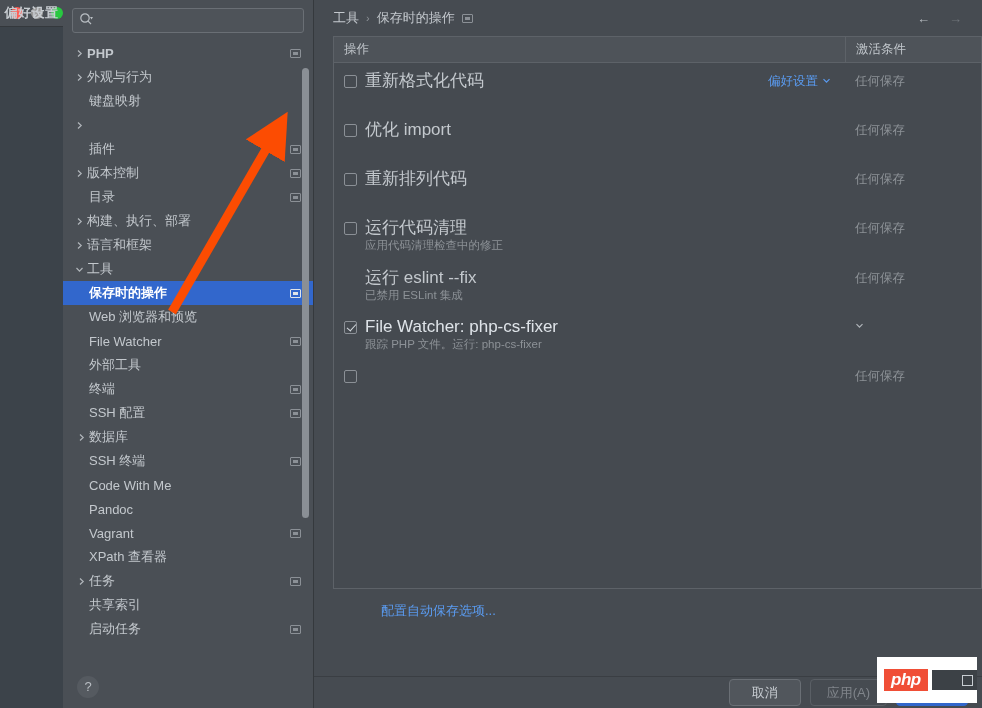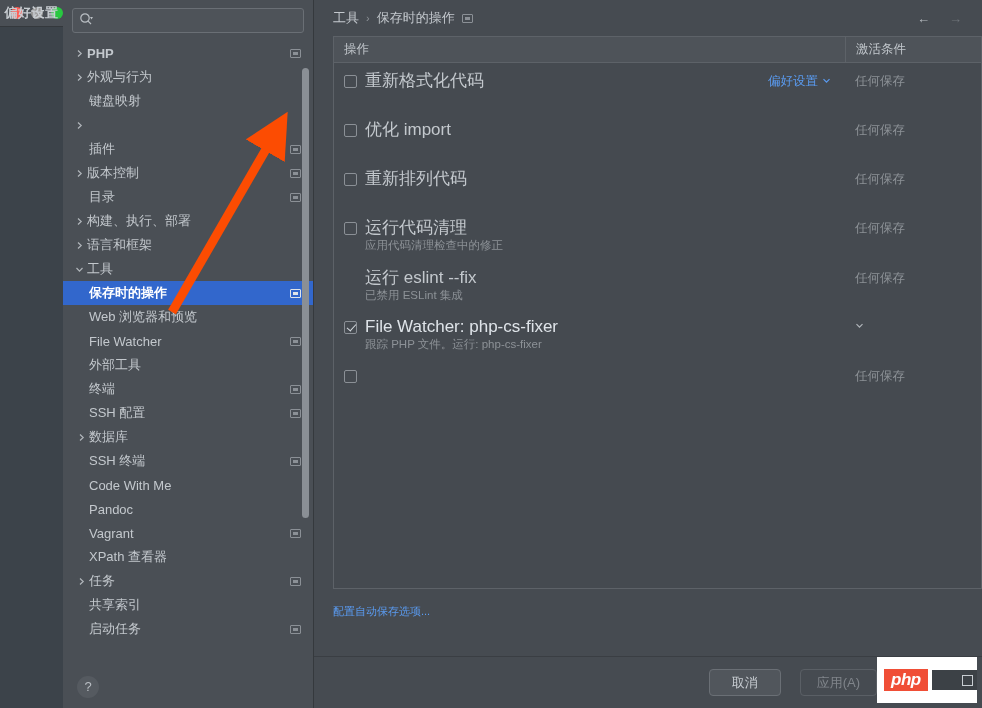--- a/index.html
+++ b/index.html
@@ -271,32 +271,32 @@
     gap: 6px;
   }
   .row-cond.bright { color: #c3c8cd; }
   .cond-text { flex: 1 1 auto; }
   .chev { color: #b0b5ba; font-size: 10px; line-height: 16px; }
 
   .config-link-row {
     flex: 0 0 auto;
     padding: 12px 0 0 19px;
   }
-  .config-link { font-size: 11px; color: #5a9bf0; }
+  .config-link { font-size: 13px; color: #5a9bf0; margin-left: 48px; }
 
   .footer {
     position: absolute;
     left: 0; right: 0; bottom: 0;
-    height: 52px;
+    height: 32px;
     border-top: 1px solid #3a3e43;
     display: flex;
     align-items: center;
     justify-content: flex-end;
     padding-right: 14px;
-    gap: 19px;
+    gap: 9px;
   }
   .btn {
     min-width: 72px;
     height: 27px;
     border-radius: 4px;
     font-size: 13px;
     display: flex; align-items: center; justify-content: center;
     padding: 0 16px;
   }
   .btn.secondary { background: #51565c; border: 1px solid #6a6f75; color: #c8cdd2; }

